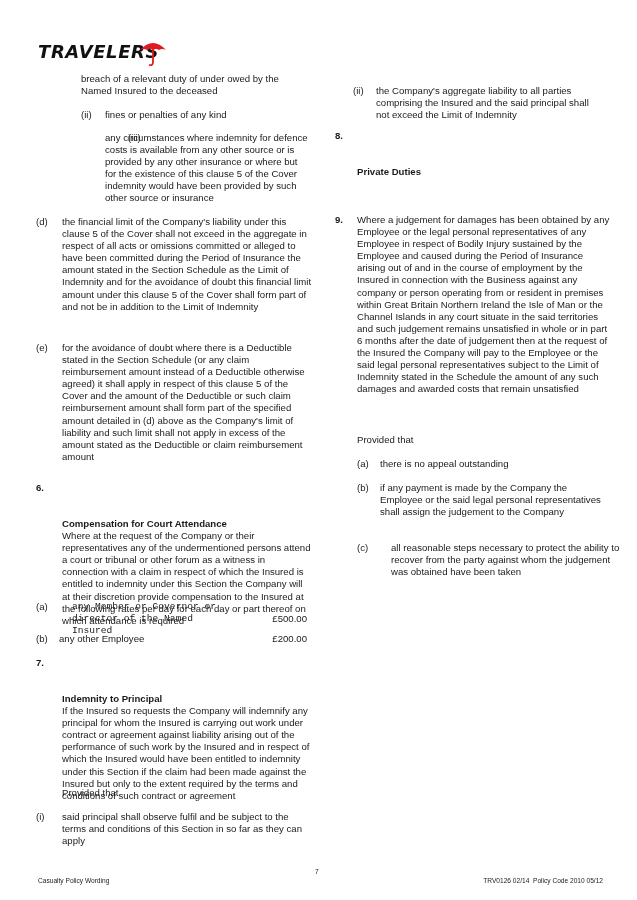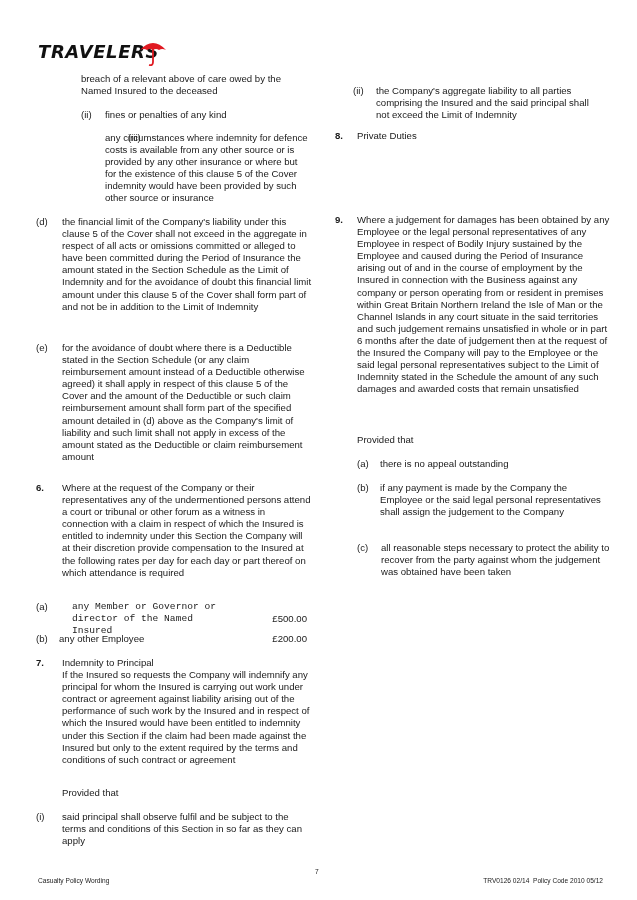--- a/index.html
+++ b/index.html
@@ -16,38 +16,38 @@
   .logo svg { position: absolute; left: 100px; top: -4px; }
 
   .col { position: absolute; top: 0; }
   .col-left { left: 36px; width: 275px; }
   .col-right { left: 349px; width: 270px; }
 
   .blk { position: absolute; }
   .num { position: absolute; left: 0; font-weight: bold; }
   .lbl { position: absolute; left: 0; text-align: right; }
   .txt { position: absolute; }
-  .bold { font-weight: normal; }
+  .bold { font-weight: bold; margin-top: 36px; }
   .amt { position: absolute; right: 0; }
 
   .footer { position: absolute; font-size: 6.6px; color: #222; }
 </style>
 </head>
 <body>
 
 <div class="logo">
   <span class="logo-text">TRAVELERS</span>
   <svg width="30" height="30" viewBox="0 0 30 30">
     <path d="M2 12 Q15 -2 28 12 Q24 10 21 12 Q18 10 15 12 Q12 10 9 12 Q6 10 2 12 Z" fill="#e01a22"></path>
     <path d="M15 11 L15 24 Q15 28 11 27" stroke="#e01a22" stroke-width="1.8" fill="none"></path>
   </svg>
 </div>
 
 <div class="col col-left">
-  <div class="blk" style="left:45px; top:73px; width:230px;">breach of a relevant above of care owed by the Named Insured to the deceased</div>
+  <div class="blk" style="left:45px; top:73px; width:230px;">breach of a relevant duty of under owed by the Named Insured to the deceased</div>
 
   <div class="blk" style="left:0; top:109px; width:275px;">
     <span class="lbl" style="left:45px;">(ii)</span>
     <span class="txt" style="left:69px; width:205px;">fines or penalties of any kind</span>
   </div>
 
   <div class="blk" style="left:0; top:132px; width:275px;">
     <span class="lbl" style="left:45px;padding-left:47px;">(iii)</span>
     <span class="txt" style="left:69px; width:204px;">any circumstances where indemnity for defence costs is available from any other source or is provided by any other insurance or where but for the existence of this clause 5 of the Cover indemnity would have been provided by such other source or insurance</span>
   </div>
@@ -58,20 +58,21 @@
   </div>
 
   <div class="blk" style="left:0; top:342px; width:275px;">
     <span class="lbl" style="left:0;">(e)</span>
     <span class="txt" style="left:26px; width:250px;">for the avoidance of doubt where there is a Deductible stated in the Section Schedule (or any claim reimbursement amount instead of a Deductible otherwise agreed) it shall apply in respect of this clause 5 of the Cover and the amount of the Deductible or such claim reimbursement amount shall form part of the specified amount detailed in (d) above as the Company's limit of liability and such limit shall not apply in excess of the amount stated as the Deductible or claim reimbursement amount</span>
   </div>
 
   <div class="blk" style="left:0; top:482px; width:275px;">
     <span class="num">6.</span>
     <div style="position:absolute; left:26px; width:250px;">
+      <div class="bold">Compensation for Court Attendance</div>
       <div>Where at the request of the Company or their representatives any of the undermentioned persons attend a court or tribunal or other forum as a witness in connection with a claim in respect of which the Insured is entitled to indemnity under this Section the Company will at their discretion provide compensation to the Insured at the following rates per day for each day or part thereof on which attendance is required</div>
     </div>
   </div>
 
   <div class="blk" style="left:0; top:601px; width:271px;">
     <span class="lbl" style="left:0;">(a)</span>
     <span class="txt" style="left:36px; width:160px;font-family:Liberation Mono, monospace;">any Member or Governor or director of the Named Insured</span>
     <span class="amt" style="top:12px;text-align:center;">£500.00</span>
   </div>
 
@@ -124,19 +125,19 @@
     <span class="txt" style="left:23px; width:235px;">there is no appeal outstanding</span>
   </div>
 
   <div class="blk" style="left:8px; top:482px; width:262px;">
     <span class="lbl" style="left:0;">(b)</span>
     <span class="txt" style="left:23px; width:228px;">if any payment is made by the Company the Employee or the said legal personal representatives shall assign the judgement to the Company</span>
   </div>
 
   <div class="blk" style="left:8px; top:542px; width:262px;">
     <span class="lbl" style="left:0;">(c)</span>
-    <span class="txt" style="left:24px; width:230px;">all reasonable steps necessary to protect the ability to recover from the party against whom the judgement was obtained have been taken</span>
+    <span class="txt" style="left:34px; width:230px;">all reasonable steps necessary to protect the ability to recover from the party against whom the judgement was obtained have been taken</span>
   </div>
 </div>
 
 <div class="footer" style="left:315px; top:866px;">7</div>
 <div class="footer" style="left:38px; top:875px;">Casualty Policy Wording</div>
 <div class="footer" style="right:34px; top:875px; white-space:pre;">TRV0126 02/14  Policy Code 2010 05/12</div>
 
 </body></html>

